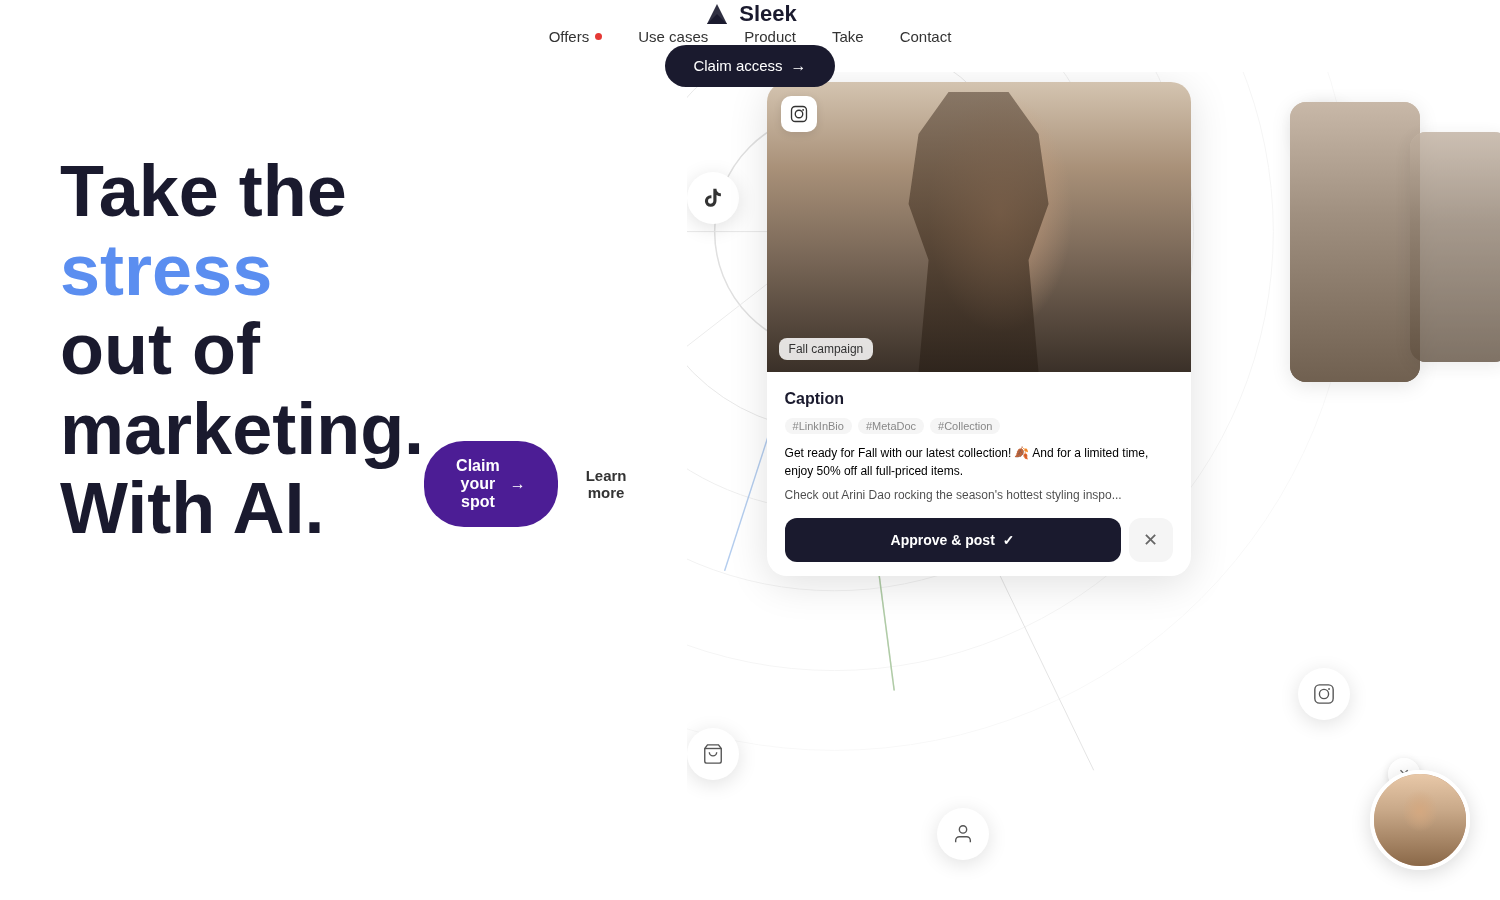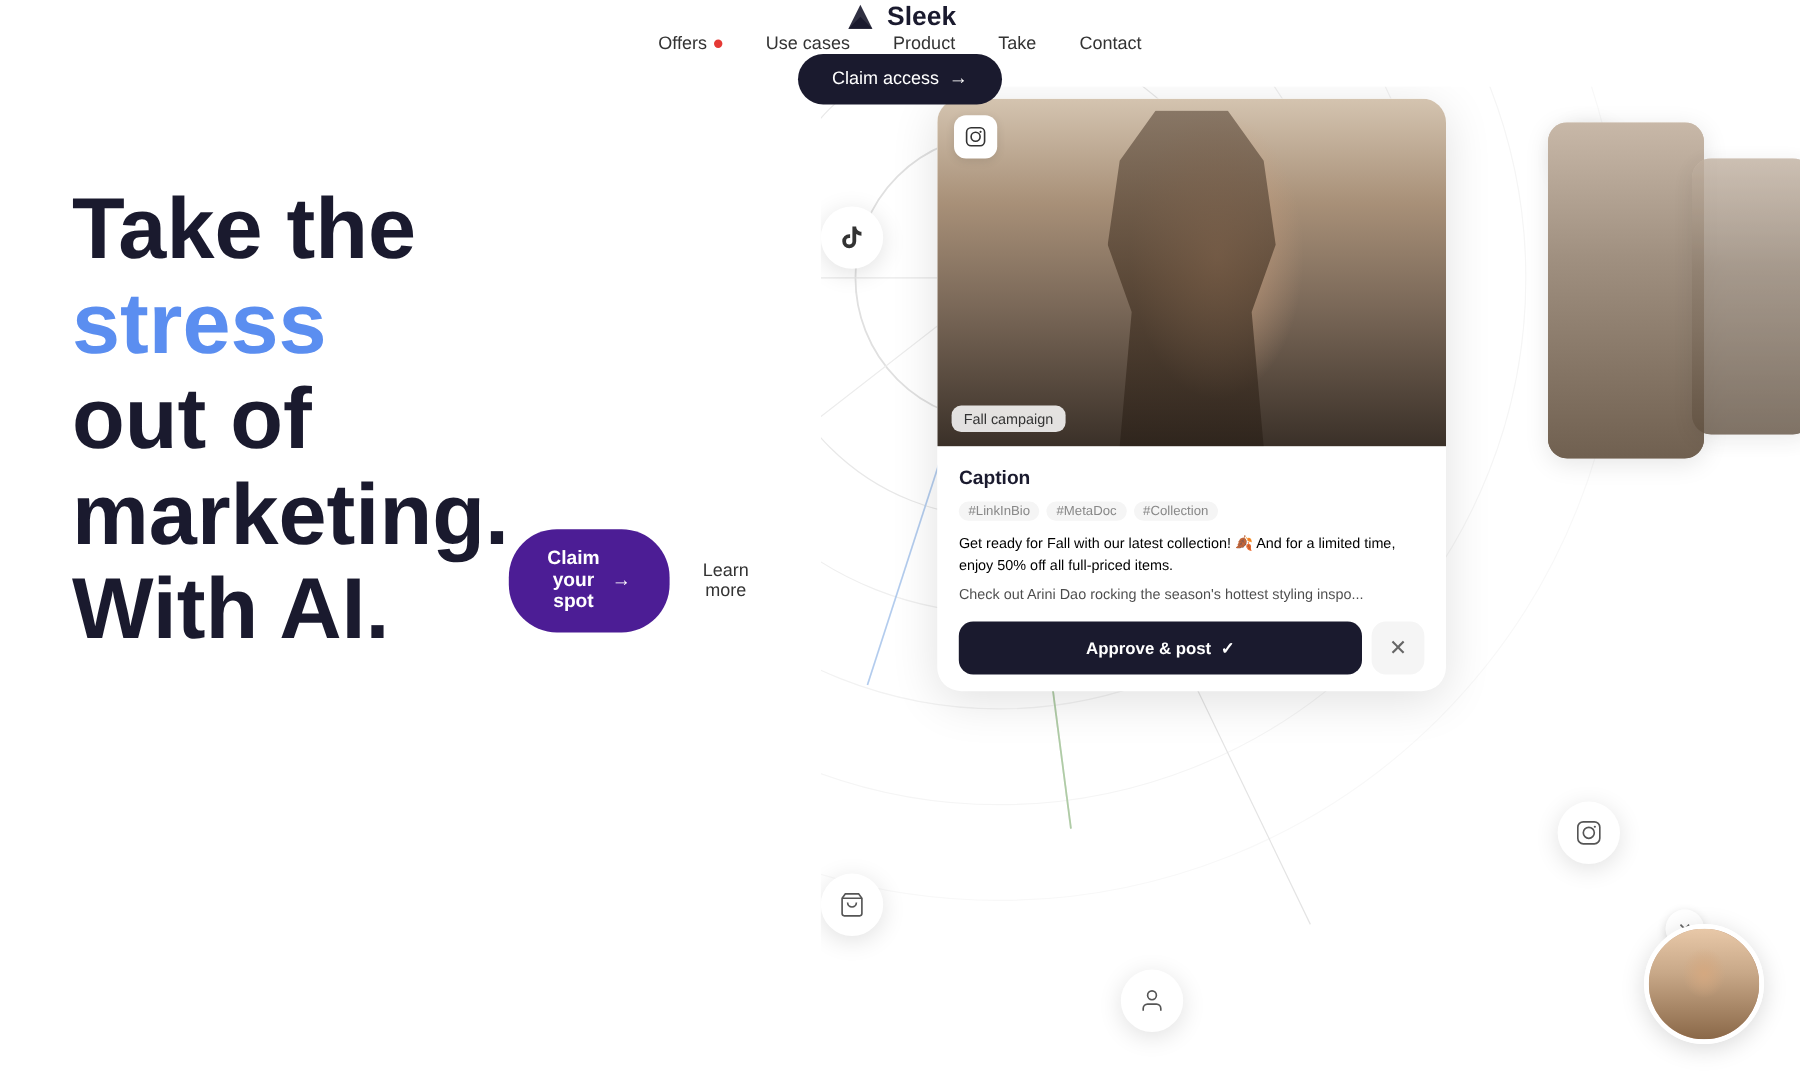--- a/index.html
+++ b/index.html
@@ -129,21 +129,21 @@
       display: flex;
       align-items: center;
       gap: 10px;
     }
     .btn-secondary {
       background: none;
       border: none;
       font-size: 15px;
       color: #333;
       cursor: pointer;
-      font-weight: 400;
+      font-weight: 700;
     }
     .hero-note {
       font-size: 13px;
       color: #999;
       margin-top: 8px;
     }
 
     
     .hero-right {
       flex: 1;
@@ -196,21 +196,20 @@
     .main-card {
       position: absolute;
       left: 80px;
       top: 10px;
       width: 424px;
       background: #fff;
       border-radius: 20px;
       box-shadow: 0 8px 40px rgba(0,0,0,0.12);
       overflow: hidden;
       z-index: 5;
-      margin-left: 17px;
     }
     .card-image-container {
       position: relative;
       width: 100%;
       height: 290px;
       overflow: hidden;
     }
     
     .card-photo-sim {
       position: absolute;

